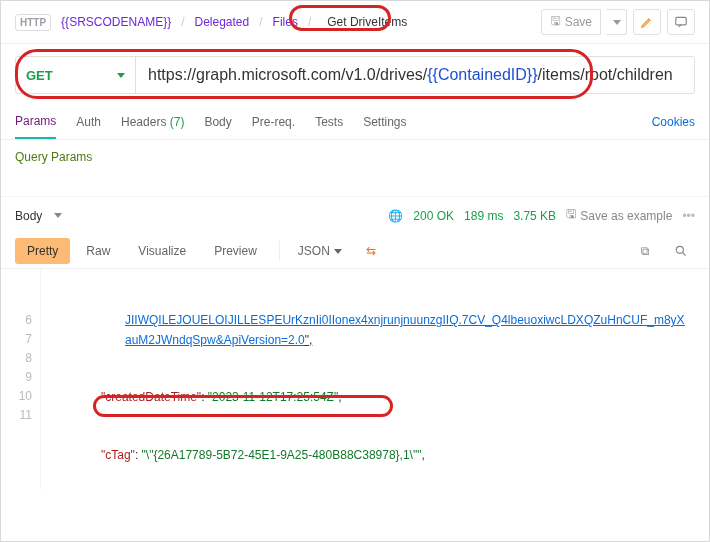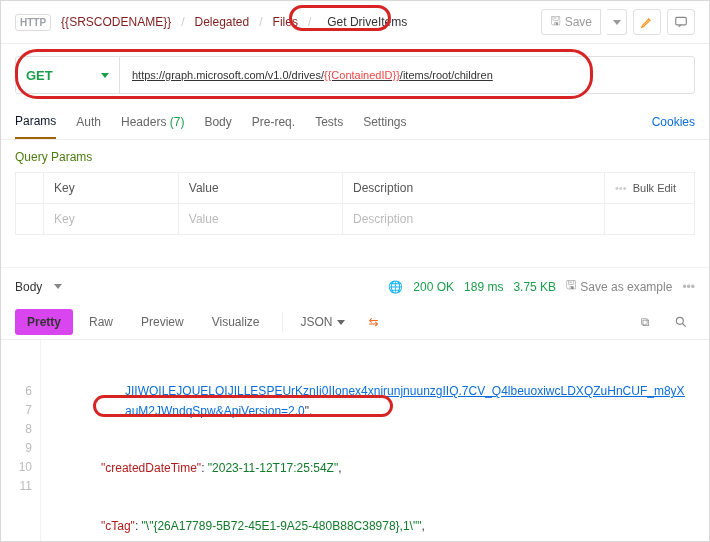--- a/index.html
+++ b/index.html
@@ -1,43 +1,43 @@
 <!DOCTYPE html>
 <html><head>
 <meta charset="utf-8">
 <style>
 * { box-sizing: border-box; margin: 0; padding: 0; font-family: -apple-system, BlinkMacSystemFont, "Segoe UI", sans-serif; }
 body { width: 710px; height: 542px; border: 1px solid #d8d8d8; background: #fff; font-size: 13px; color: #333; overflow: hidden; position: relative; }
 
 
 .top-row { display: flex; align-items: center; padding: 8px 14px; gap: 10px; border-bottom: 1px solid #eee; }
 .http-badge { font-size: 10px; font-weight: 600; color: #9aa0a6; padding: 2px 4px; border: 1px solid #dcdcdc; border-radius: 3px; }
-.crumb { color: #7f1d1d; font-size: 12px; }
+.crumb { color: #6d28d9; font-size: 12px; }
 .crumb.sep { color: #ccc; }
 .crumb.current { color: #333; font-weight: 500; position: relative; padding: 2px 6px; }
 .top-actions { margin-left: auto; display: flex; gap: 6px; align-items: center; }
 .icon-btn { width: 28px; height: 26px; border: 1px solid #e0e0e0; border-radius: 3px; background: #fff; display: inline-flex; align-items: center; justify-content: center; cursor: pointer; color: #888; font-size: 12px; }
 .save-btn { height: 26px; padding: 0 8px; border: 1px solid #e0e0e0; border-radius: 3px 0 0 3px; background: #fff; color: #999; font-size: 12px; display: inline-flex; align-items: center; gap: 4px; cursor: pointer; }
 .save-caret { width: 20px; height: 26px; border: 1px solid #e0e0e0; border-left: none; border-radius: 0 3px 3px 0; background: #fff; color: #999; cursor: pointer; display: inline-flex; align-items: center; justify-content: center; }
 .icon-btn.pencil { color: #f7941e; }
 
 
 .url-row { display: flex; align-items: stretch; padding: 12px 14px 10px; gap: 10px; position: relative; }
 .method-url { display: flex; flex: 1; border: 1px solid #e0e0e0; border-radius: 3px; overflow: hidden; height: 38px; }
-.method-select { width: 104px; display: flex; align-items: center; justify-content: space-between; padding: 0 10px; border-right: 1px solid #e0e0e0; color: #1b9e4b; font-weight: 600; cursor: pointer; font-size: 13px; }
-.url-input { flex: 1; display: flex; align-items: center; padding: 0 12px; font-size: 11px; white-space: nowrap; overflow: hidden; text-decoration: underline; }
-.url-var { color: #ef4444; }
+.method-select { width: 120px; display: flex; align-items: center; justify-content: space-between; padding: 0 10px; border-right: 1px solid #e0e0e0; color: #1b9e4b; font-weight: 600; cursor: pointer; font-size: 13px; }
+.url-input { flex: 1; display: flex; align-items: center; padding: 0 12px; font-size: 16px; white-space: nowrap; overflow: hidden; }
+.url-var { color: #1d4ed8; }
 .send-wrap { display: flex; }
 .send-btn { background: #0a6dd9; color: #fff; border: none; height: 38px; padding: 0 20px; border-radius: 3px 0 0 3px; font-size: 13px; font-weight: 500; cursor: pointer; }
 .send-caret { background: #0a6dd9; color: #fff; border: none; border-left: 1px solid rgba(255,255,255,0.25); height: 38px; width: 26px; border-radius: 0 3px 3px 0; cursor: pointer; display: inline-flex; align-items: center; justify-content: center; }
 
 
 .tabs-row { display: flex; align-items: center; padding: 0 14px; border-bottom: 1px solid #eee; height: 36px; gap: 20px; font-size: 12px; }
 .tab { color: #666; cursor: pointer; height: 100%; display: flex; align-items: center; }
-.tab.active { color: #0f172a; font-weight: 500; border-bottom: 2px solid #a16207; }
+.tab.active { color: #701a75; font-weight: 500; border-bottom: 2px solid #14b8a6; }
 .tab .count { color: #1b9e4b; }
 .cookies-link { margin-left: auto; color: #0a6dd9; cursor: pointer; font-weight: 500; }
 
 
 .qp-section { padding: 10px 14px 0; }
 .qp-title { color: #4d7c0f; font-size: 12px; margin-bottom: 8px; }
 .qp-table { width: 100%; border: 1px solid #eee; border-collapse: collapse; font-size: 12px; }
 .qp-table th, .qp-table td { border: 1px solid #eee; padding: 8px 10px; text-align: left; font-weight: 400; }
 .qp-table th { color: #555; }
 .qp-table td { color: #bbb; }
@@ -47,21 +47,21 @@
 .resp-hdr { display: flex; align-items: center; padding: 8px 14px; gap: 12px; font-size: 12px; margin-top: 32px; border-top: 1px solid #f4f4f4; }
 .resp-body-label { color: #333; cursor: pointer; }
 .resp-caret { color: #888; }
 .resp-stats { margin-left: auto; display: flex; align-items: center; gap: 10px; color: #888; }
 .resp-stats .ok { color: #1b9e4b; }
 .save-example { color: #888; display: inline-flex; align-items: center; gap: 4px; cursor: pointer; }
 
 
 .resp-toolbar { display: flex; align-items: center; padding: 4px 14px; border-bottom: 1px solid #eee; gap: 4px; font-size: 12px; }
 .rt-btn { padding: 6px 12px; color: #666; cursor: pointer; border-radius: 3px; }
-.rt-btn.active { background: #d946ef; color: #333; font-weight: bold; }
+.rt-btn.active { background: #fdba74; color: #333; }
 .rt-sep { width: 1px; height: 20px; background: #eee; margin: 0 6px; }
 .rt-select { padding: 6px 8px; color: #666; cursor: pointer; display: flex; align-items: center; gap: 4px; }
 .rt-right { margin-left: auto; display: flex; gap: 8px; }
 
 
 .code-area { display: flex; height: 220px; font-family: "Menlo", "Consolas", monospace; font-size: 12px; line-height: 1.6; overflow: hidden; }
 .gutter { width: 40px; text-align: right; padding: 4px 8px 4px 0; color: #bbb; background: #fff; border-right: 1px solid #f2f2f2; }
 .gutter div { height: 19px; }
 .code { flex: 1; padding: 4px 0 4px 12px; white-space: pre; overflow: hidden; }
 .code .line { height: 19px; }
@@ -136,58 +136,40 @@
   </div>
   <div class="tab">Body</div>
   <div class="tab">Pre-req.</div>
   <div class="tab">Tests</div>
   <div class="tab">Settings</div>
   <div class="cookies-link">Cookies</div>
 </div>
 
 <div class="qp-section">
   <div class="qp-title">Query Params</div>
-  <table class="qp-table">
-    <tbody>
-        <tr>
-      <th style="width:28px"></th>
-      <th>Key</th>
-      <th>Value</th>
-      <th>Description</th>
-      <th class="qp-actions"><span style="color:#ccc">•••</span>&nbsp;&nbsp;<span>Bulk Edit</span></th>
-    </tr>
-    <tr>
-      <td></td>
-      <td>Key</td>
-      <td>Value</td>
-      <td>Description</td>
-      <td></td>
-    </tr>
-  </tbody>
-    </table>
 </div>
 
 <div class="resp-hdr">
   <span class="resp-body-label">Body</span>
   <span class="resp-caret caret-down"></span>
   <div class="resp-stats">
     <span>🌐</span>
     <span class="ok">200 OK</span>
     <span class="ok">189 ms</span>
     <span class="ok">3.75 KB</span>
     <span class="save-example">🖫 <span>Save as example</span></span>
     <span style="color:#bbb">•••</span>
   </div>
 </div>
 
 <div class="resp-toolbar">
   <div class="rt-btn active">Pretty</div>
   <div class="rt-btn">Raw</div>
+  <div class="rt-btn">Visualize</div>
   <div class="rt-btn">Preview</div>
-  <div class="rt-btn">Visualize</div>
   <div class="rt-sep"></div>
   <div class="rt-select">
     <span>JSON</span>
     <span class="caret-down"></span>
   </div>
   <div class="rt-btn" style="color:#f26c25">⇆</div>
   <div class="rt-right">
     <div class="icon-btn" style="border:none">⧉</div>
     <div class="icon-btn" style="border:none">
       <svg width="14" height="14" viewBox="0 0 24 24" fill="none" stroke="currentColor" stroke-width="2">

